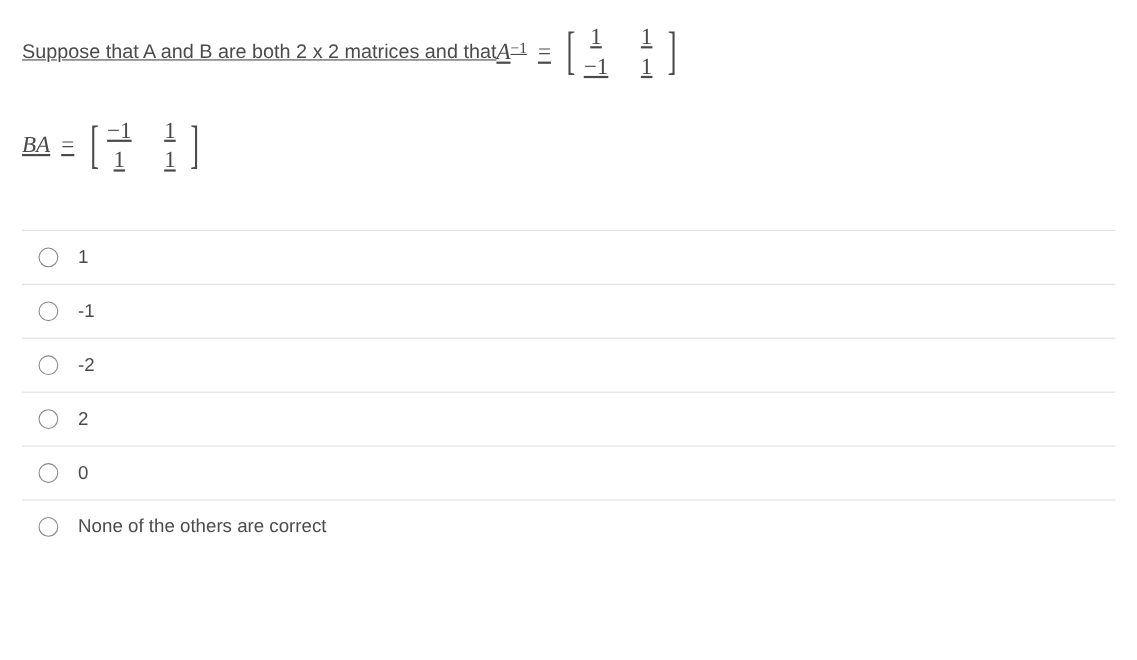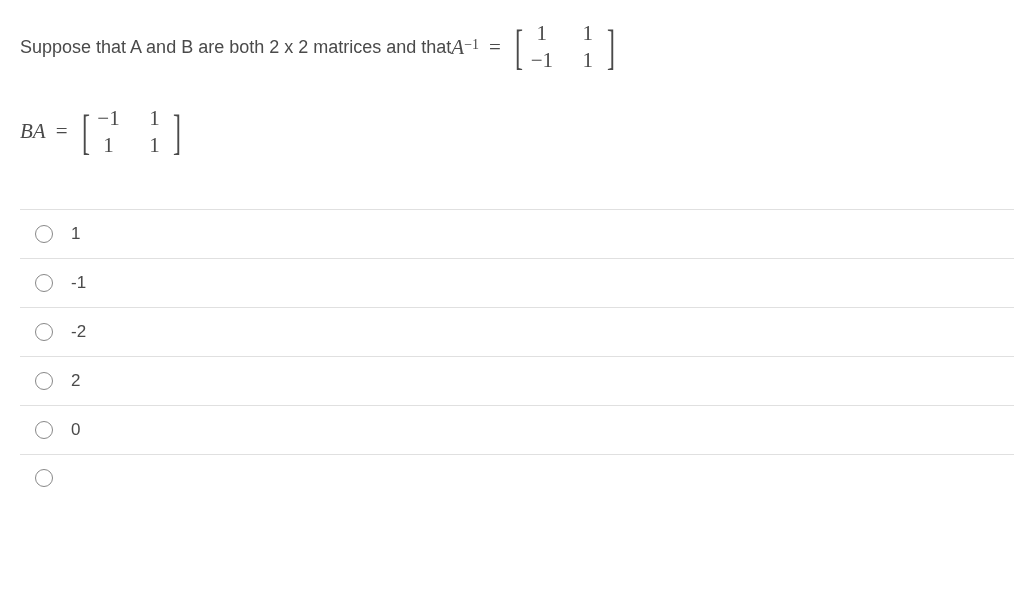--- a/index.html
+++ b/index.html
@@ -14,20 +14,21 @@
       padding: 20px;
       background: #fff;
       width: 1034px;
       height: 600px;
     }
     .question-line {
       display: flex;
       align-items: center;
       flex-wrap: nowrap;
       margin-bottom: 30px;
+      text-decoration: underline;
     }
     .math-var {
       font-family: 'Times New Roman', serif;
       font-style: italic;
       font-size: 21px;
     }
     .superscript {
       font-family: 'Times New Roman', serif;
       font-size: 14px;
       vertical-align: super;
@@ -155,14 +156,15 @@
   <div class="option-row">
     <input type="radio" name="answer" class="radio" style="">
     <span class="option-label">2</span>
   </div>
   <div class="option-row">
     <input type="radio" name="answer" class="radio" style="">
     <span class="option-label">0</span>
   </div>
   <div class="option-row">
     <input type="radio" name="answer" class="radio" style="">
+    <span class="option-label">None of the others are correct</span>
   </div>
 </div>
 
 </body></html>

